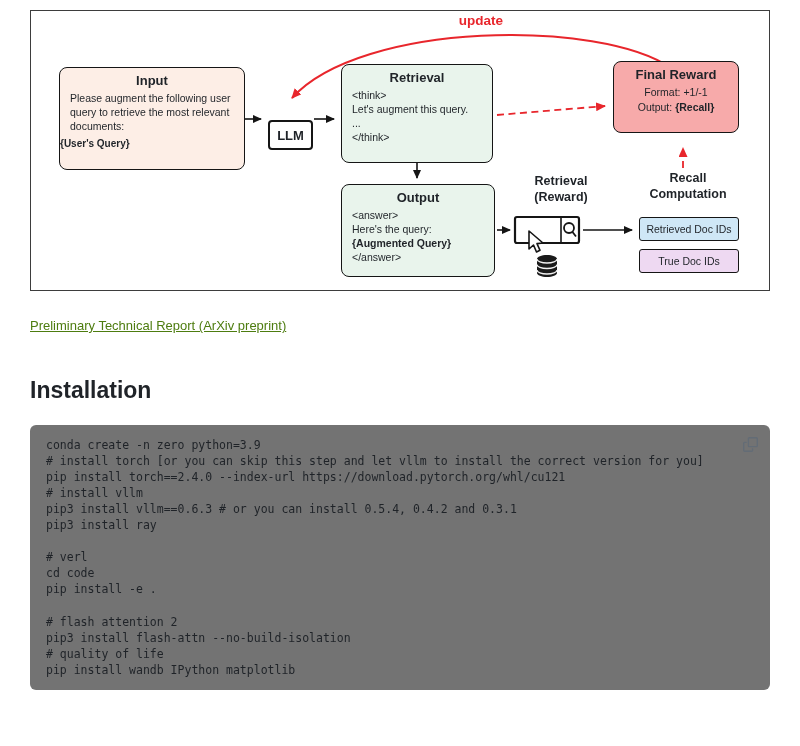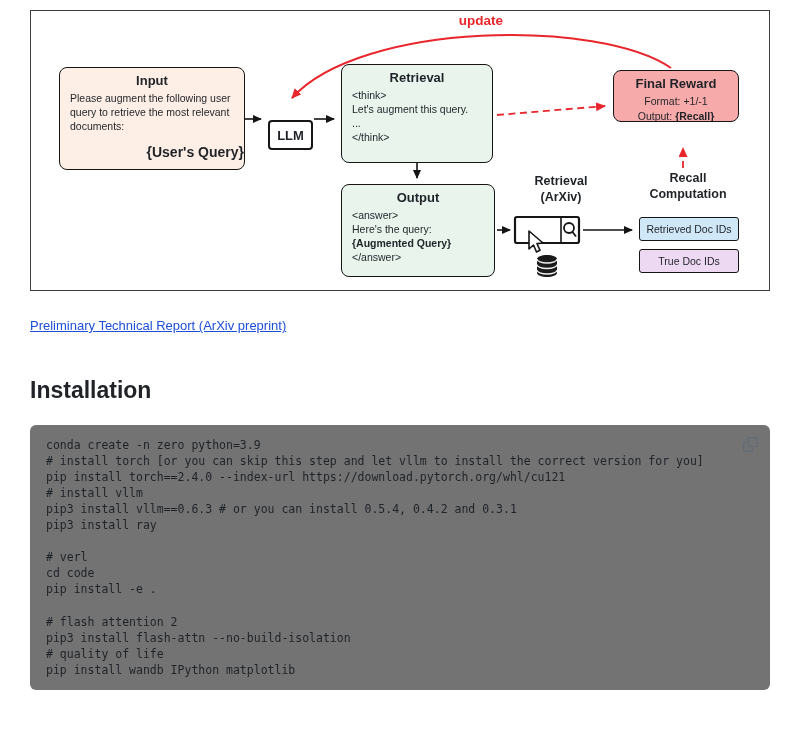--- a/index.html
+++ b/index.html
@@ -17,25 +17,25 @@
   .red-line   { stroke:#e8262c; stroke-width:2；; stroke-width:2; fill:none; }
   .red-dash   { stroke:#e8262c; stroke-width:1.8; fill:none; stroke-dasharray:7 4.5; }
 
   .update-label { position:absolute; left:410px; top:2px; width:80px; text-align:center;
                   font-weight:700; font-size:13.5px; }
 
   .dbox { position:absolute; border:1.6px solid #151515; border-radius:8px; overflow:hidden; }
   .dtitle { font-weight:700; font-size:13px; text-align:center; padding-top:5px; }
   .dbody  { font-size:10.5px; line-height:1.34; padding:3px 8px 0 10px; }
   .dbody-center { font-size:10.5px; line-height:1.45; text-align:center; padding-top:3px; }
-  .center-bold { font-weight:700; text-align:right; font-size:14px; margin-top:11px; }
+  .center-bold { font-weight:700; text-align:left; font-size:10px; margin-top:5px; }
 
   .input-box        { left:28px;  top:56px;  width:186px; height:103px; }
   .reasoning-box    { left:310px; top:53px;  width:152px; height:99px; }
-  .final-reward-box { left:582px; top:59px;  width:126px; height:52px; }
+  .final-reward-box { left:582px; top:50px;  width:126px; height:72px; }
   .output-box       { left:310px; top:173px; width:154px; height:93px; }
 
   .llm-box { position:absolute; left:237px; top:93px; width:45px; height:30px;
              border:2px solid #151515; border-radius:4px; background:#fff;
              display:flex; align-items:center; justify-content:center;
              font-weight:700; font-size:13px;margin-top:16px; }
 
   .flow-label { position:absolute; text-align:center; font-weight:700; font-size:12.5px; line-height:1.3; }
   .retrieval-label { left:478px; top:162px; width:104px; }
   .recall-label    { left:594px; top:159px; width:126px; }
@@ -45,21 +45,21 @@
             font-size:10.5px; }
   .retrieved-box { top:206px; }
   .true-box      { top:238px; }
 
   .search-widget { position:absolute; left:476px; top:196px; }
 
   
   .links-section { margin-top:27px; }
   .link-row { font-size:13px; line-height:1.2; }
   .link-row + .link-row { margin-top:18px; }
-  .link-row a { color:#1d4ed8; text-decoration:underline; }
+  .link-row a { color:#4d7c0f; text-decoration:underline; }
 
   
   h2.install-heading { margin-top:43px; font-size:23px; font-weight:600; color:#1f2328; }
 
   .code-block { position:relative; margin-top:21px; width:740px; background:#737373;
                 border-radius:6px; padding:12px 16px; }
   .code-block pre { font-family:"DejaVu Sans Mono","Liberation Mono",monospace;
                     font-size:11.5px; line-height:1.4; color:#1f2328; white-space:pre; overflow:hidden; }
   .copy-btn { position:absolute; top:8px; right:8px; width:24px; height:24px; border:none;
               background:transparent; cursor:pointer; display:flex; align-items:center; justify-content:center; }
@@ -134,21 +134,21 @@
       <div class="dbody">
         <div>&lt;answer&gt;</div>
         <div>Here's the query:</div>
         <div style="font-weight:700">{Augmented Query}</div>
         <div>&lt;/answer&gt;</div>
       </div>
     </div>
 
     <div class="flow-label retrieval-label">
       <div>Retrieval</div>
-      <div>(ArXiv)</div>
+      <div>(Reward)</div>
     </div>
 
     <div class="flow-label recall-label">
       <div>Recall</div>
       <div>Computation</div>
     </div>
 
     <svg class="search-widget" width="100" height="82" viewBox="0 0 100 82">
       <rect x="8" y="10" width="64" height="26" rx="2" fill="#ffffff" stroke="#151515" stroke-width="2.2"></rect>
       <line x1="54" y1="10" x2="54" y2="36" stroke="#151515" stroke-width="1.6"></line>

